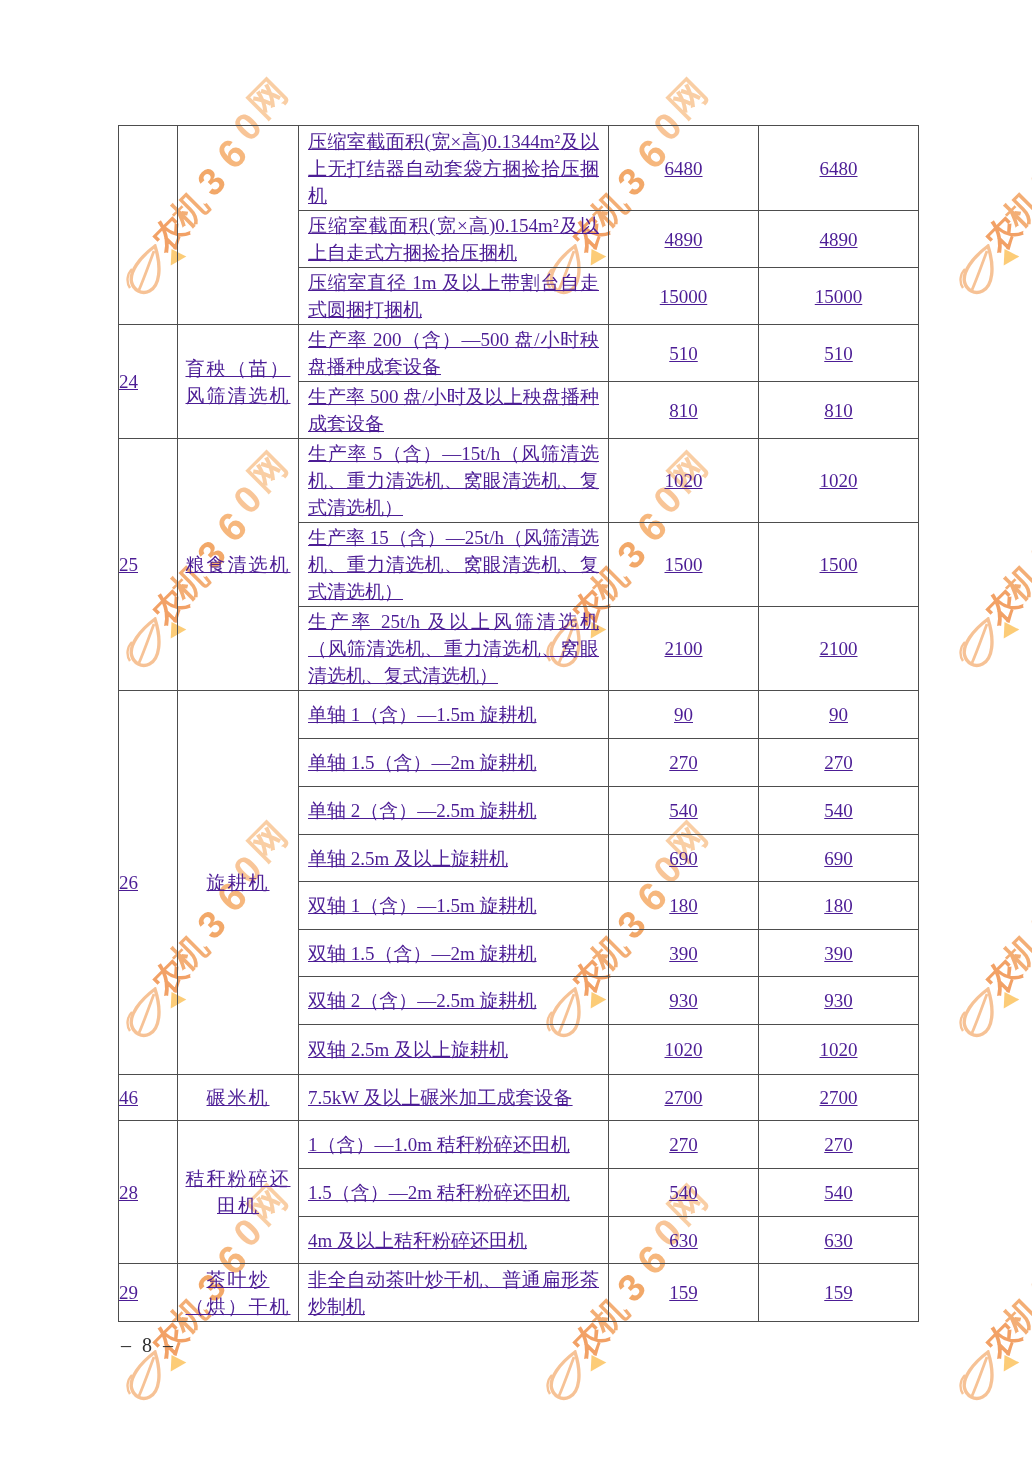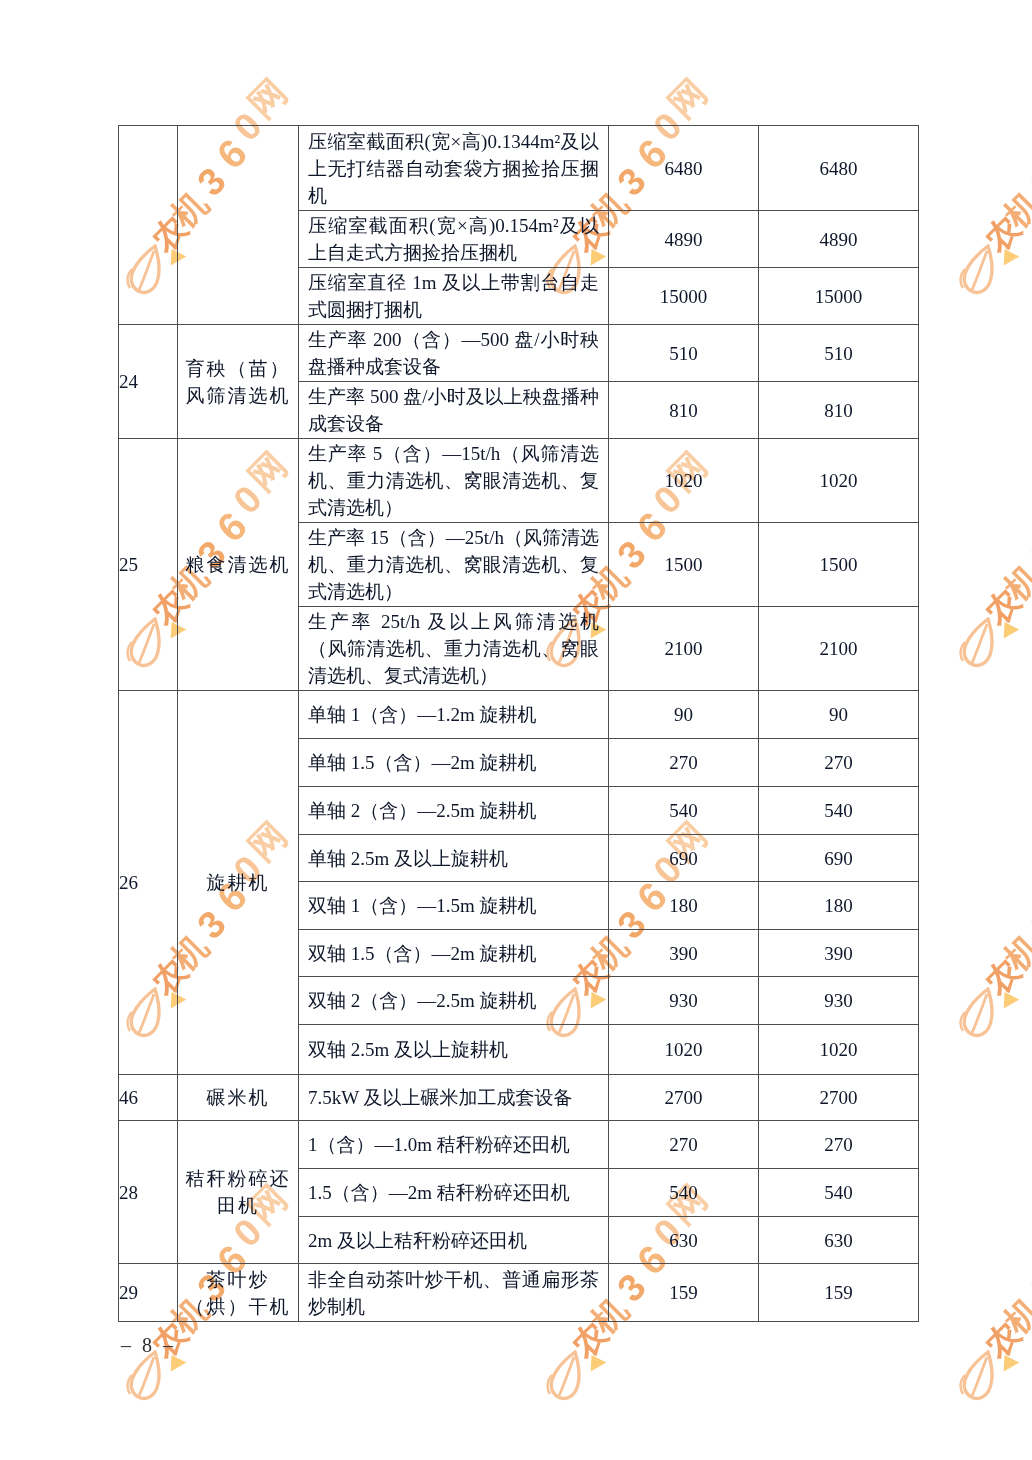--- a/index.html
+++ b/index.html
@@ -16,21 +16,21 @@
            opacity:.85; }
   .wm-tri { position:absolute; width:0; height:0;
             border-left:9px solid transparent; border-right:9px solid transparent;
             border-bottom:14px solid #fbbf55; opacity:.8;
             transform:rotate(-30deg); }
   .wm-leaf { position:absolute; opacity:.8; }
 
   
   #subsidy-table { position:absolute; left:118px; top:125px; width:800px;
                    border-collapse:collapse; table-layout:fixed; z-index:1;
-                   color:#0f172a; }
+                   color:#4c1d95;text-decoration:underline; }
   #subsidy-table td { border:1px solid #4d4d4d; vertical-align:middle;
                       font-size:19px; line-height:27px; overflow:hidden; }
   td.c-serial { text-align:left; font-size:20px; }
   td.c-name   { text-align:center; padding:0 4px; letter-spacing:2px; }
   td.c-tier   { text-align:justify; text-justify:inter-ideograph;
                 padding:1px 9px; }
   td.c-val    { text-align:center; font-size:20px; }
 
   
   .page-number { position:absolute; left:121px; top:1334px; z-index:1;
@@ -251,21 +251,21 @@
           <td class="c-val">1500</td>
         </tr>
         <tr style="height: 81px;">
           <td class="c-tier">生产率 25t/h 及以上风筛清选机（风筛清选机、重力清选机、窝眼清选机、复式清选机）</td>
           <td class="c-val">2100</td>
           <td class="c-val">2100</td>
         </tr>
         <tr style="height: 48px;">
           <td class="c-serial" rowspan="8">26</td>
           <td class="c-name" rowspan="8">旋耕机</td>
-          <td class="c-tier">单轴 1（含）—1.2m 旋耕机</td>
+          <td class="c-tier">单轴 1（含）—1.5m 旋耕机</td>
           <td class="c-val">90</td>
           <td class="c-val">90</td>
         </tr>
         <tr style="height: 48px;">
           <td class="c-tier">单轴 1.5（含）—2m 旋耕机</td>
           <td class="c-val">270</td>
           <td class="c-val">270</td>
         </tr>
         <tr style="height: 48px;">
           <td class="c-tier">单轴 2（含）—2.5m 旋耕机</td>
@@ -310,21 +310,21 @@
           <td class="c-tier">1（含）—1.0m 秸秆粉碎还田机</td>
           <td class="c-val">270</td>
           <td class="c-val">270</td>
         </tr>
         <tr style="height: 48px;">
           <td class="c-tier">1.5（含）—2m 秸秆粉碎还田机</td>
           <td class="c-val">540</td>
           <td class="c-val">540</td>
         </tr>
         <tr style="height: 47px;">
-          <td class="c-tier">2m 及以上秸秆粉碎还田机</td>
+          <td class="c-tier">4m 及以上秸秆粉碎还田机</td>
           <td class="c-val">630</td>
           <td class="c-val">630</td>
         </tr>
         <tr style="height: 58px;">
           <td class="c-serial" rowspan="1">29</td>
           <td class="c-name" rowspan="1">茶叶炒（烘）干机</td>
           <td class="c-tier">非全自动茶叶炒干机、普通扁形茶炒制机</td>
           <td class="c-val">159</td>
           <td class="c-val">159</td>
         </tr>

